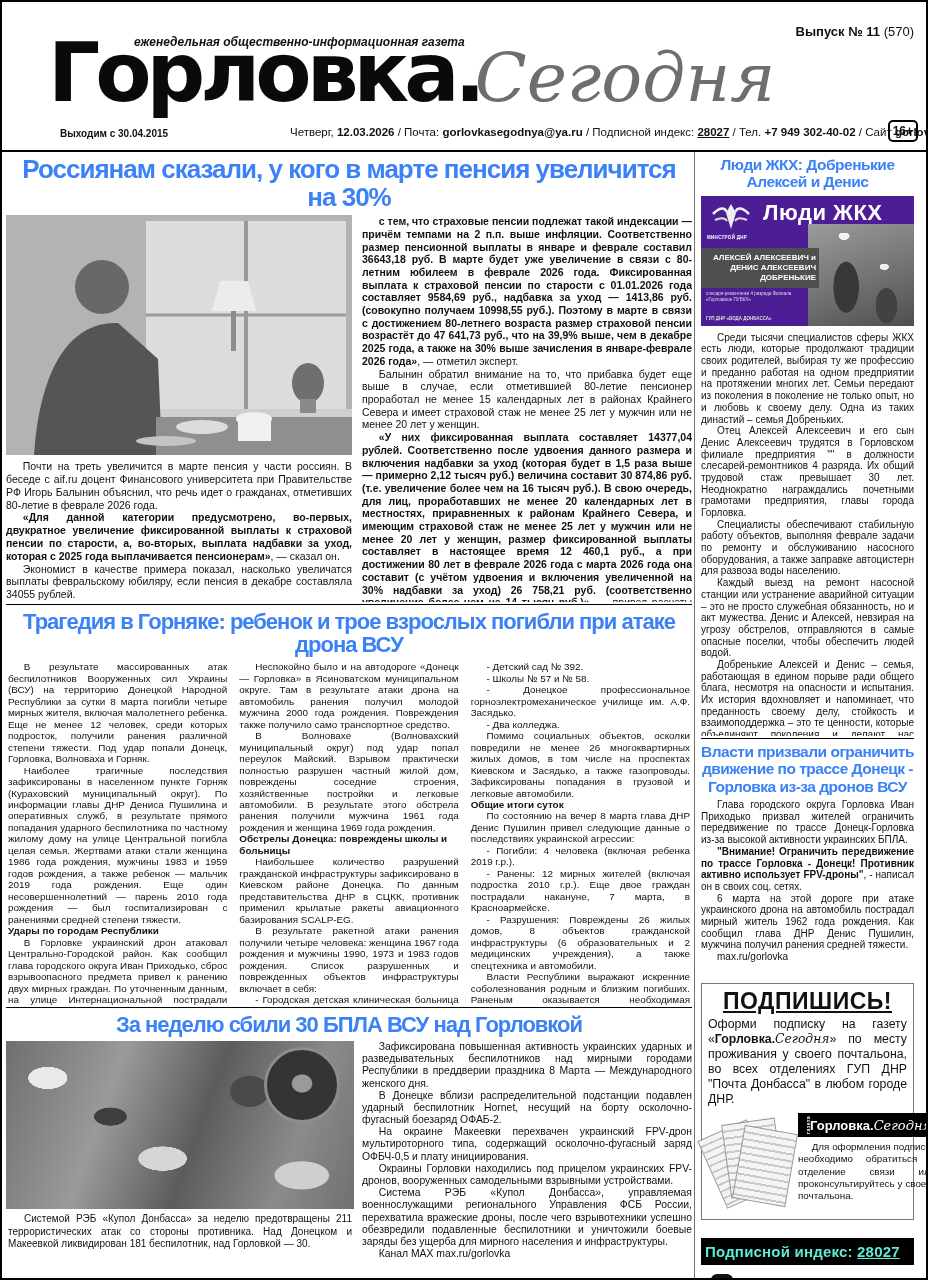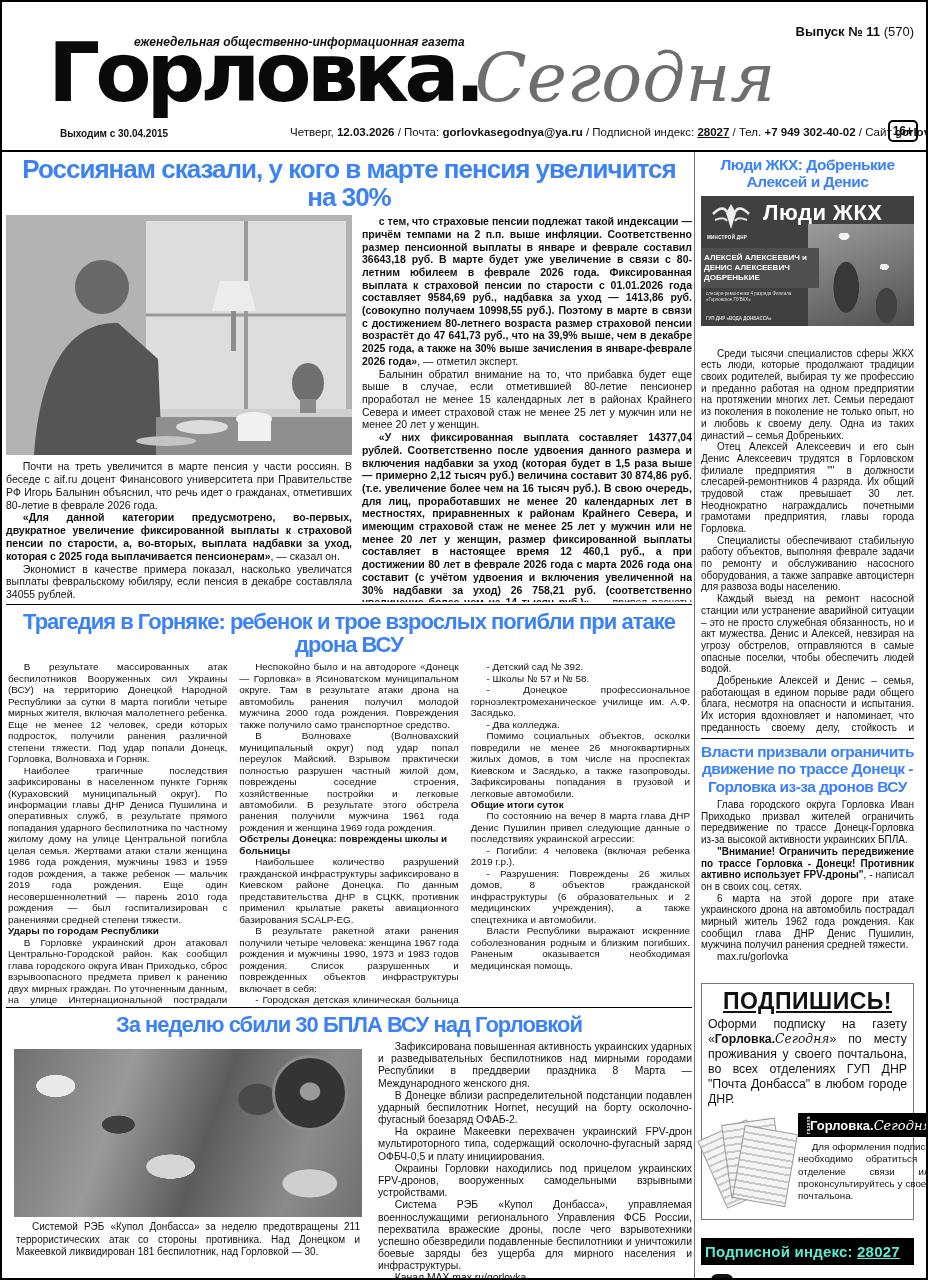--- a/index.html
+++ b/index.html
@@ -63,26 +63,26 @@
 
   
   .sidebar{position:absolute;left:692px;top:150px;width:232px;height:1146px;
            border-left:1px solid #737373;padding:2px 12px 0 6px;box-sizing:border-box}
   .h-side{font:bold 15.5px/1.12 "Liberation Sans",sans-serif;letter-spacing:-0.5px;text-align:center;padding:2px 0 4px}
   .s-zhkh{height:582px;overflow:hidden}
   .s-zhkh .txt,.s-road .txt{font-size:10px;line-height:1.17}
   .s-road{height:234px;overflow:hidden;margin-top:2px}
   .side-hr{height:1px;background:#000;margin:2px 0}
 
-  .poster{position:relative;width:100%;height:130px;background:#404040;color:#fff;overflow:hidden;margin:1px 0 22px}
+  .poster{position:relative;width:100%;height:130px;background:#4c1d95;color:#fff;overflow:hidden;margin:1px 0 6px}
   .poster-title{position:absolute;left:62px;top:6px;font:bold 22px/1 "Liberation Sans",sans-serif;letter-spacing:0.5px}
   .poster-emblem{position:absolute;left:8px;top:4px;width:44px;height:34px}
   .poster-ministry{position:absolute;left:6px;top:40px;font:bold 4.5px/1 "Liberation Sans",sans-serif;letter-spacing:0.3px}
   .poster-names{position:absolute;left:0;top:52px;width:118px;background:#4f4f4f;
-                font:bold 8px/1.25 "Liberation Sans",sans-serif;text-align:left;padding:5px 3px;box-sizing:border-box}
+                font:bold 8px/1.25 "Liberation Sans",sans-serif;text-align:right;padding:5px 3px;box-sizing:border-box}
   .poster-role{position:absolute;left:5px;top:95px;width:110px;font:4.5px/1.3 "Liberation Sans",sans-serif;color:#ddd}
   .poster-org{position:absolute;left:5px;bottom:4px;font:bold 4.5px/1 "Liberation Sans",sans-serif;color:#ddd}
   .poster-photo{position:absolute;right:0;top:28px;width:106px;height:102px;background:
       radial-gradient(12px 8px at 34% 12%,#f2f2f2 0 45%,transparent 47%),
       radial-gradient(26px 52px at 36% 62%,#383838 0 48%,transparent 50%),
       radial-gradient(10px 7px at 72% 42%,#ededed 0 45%,transparent 47%),
       radial-gradient(22px 36px at 74% 80%,#424242 0 48%,transparent 50%),
       linear-gradient(160deg,#9c9c9c,#6e6e6e 60%,#4e4e4e)}
 
   .subscribe{border:1px solid #777;margin-top:8px;padding:5px 6px 6px;background:#fff}
@@ -192,32 +192,33 @@
           </div>
         <div class="col">
             <p><span>- Детский сад № 392.</span></p>
             <p><span>- Школы № 57 и № 58.</span></p>
             <p><span>- Донецкое профессиональное горноэлектромеханическое училище им. А.Ф. Засядько.</span></p>
             <p><span>- Два колледжа.</span></p>
             <p><span>Помимо социальных объектов, осколки повредили не менее 26 многоквартирных жилых домов, в том числе на проспектах Киевском и Засядько, а также газопроводы. Зафиксированы попадания в грузовой и легковые автомобили.</span></p>
             <p class="subL"><span>Общие итоги суток</span></p>
             <p><span>По состоянию на вечер 8 марта глава ДНР Денис Пушилин привел следующие данные о последствиях украинской агрессии:</span></p>
             <p><span>- Погибли: 4 человека (включая ребенка 2019 г.р.).</span></p>
+            <p><span>- Ранены: 12 мирных жителей (включая подростка 2010 г.р.). Еще двое граждан пострадали накануне, 7 марта, в Красноармейске.</span></p>
             <p><span>- Разрушения: Повреждены 26 жилых домов, 8 объектов гражданской инфраструктуры (6 образовательных и 2 медицинских учреждения), а также спецтехника и автомобили.</span></p>
             <p><span>Власти Республики выражают искренние соболезнования родным и близким погибших. Раненым оказывается необходимая медицинская помощь.</span></p>
           </div>
       </div>
     </section>
 
     <div class="hr"></div>
 
     <section class="art3">
       <h2 class="h-sec">За неделю сбили 30 БПЛА ВСУ над Горловкой</h2>
       <div class="art3-body">
-        <figure class="art3-fig" style="margin:8px">
+        <figure class="art3-fig" style="margin:0">
           <div class="photo-drone">
             <div class="emblem">
               <div class="emblem-inner"></div>
             </div>
           </div>
           <figcaption class="caption">Системой РЭБ «Купол Донбасса» за неделю предотвращены 211 террористических атак со стороны противника. Над Донецком и Макеевкой ликвидирован 181 беспилотник, над Горловкой — 30.</figcaption>
         </figure>
         <div class="art3-txt">
             <p><span>Зафиксирована повышенная активность украинских ударных и разведывательных беспилотников над мирными городами Республики в преддверии праздника 8 Марта — Международного женского дня.</span></p>
             <p><span>В Донецке вблизи распределительной подстанции подавлен ударный беспилотник Hornet, несущий на борту осколочно-фугасный боезаряд ОФАБ-2.</span></p>

